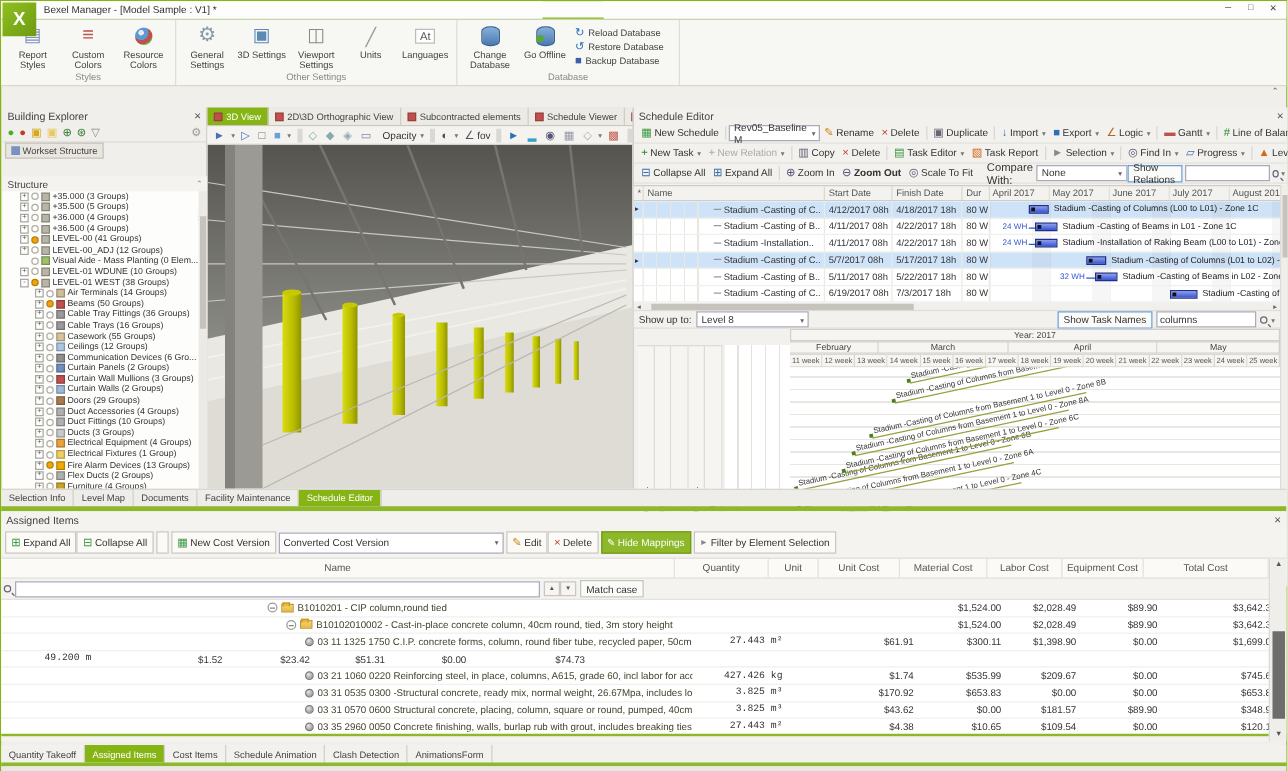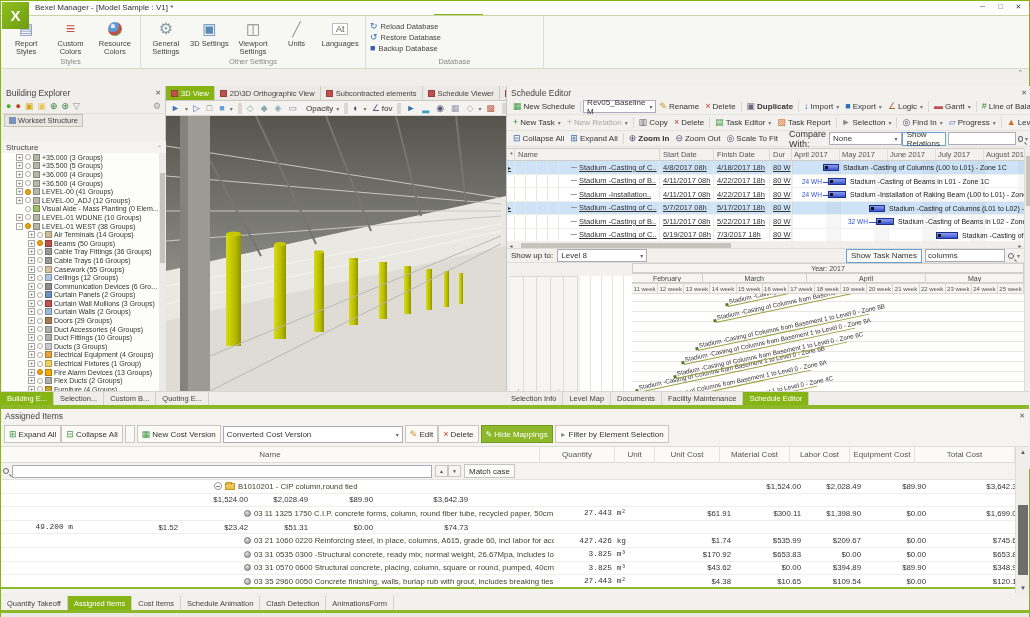--- a/index.html
+++ b/index.html
@@ -100,21 +100,21 @@
   #sch-grid-header{left:0;top:62px;width:517px;height:13px;display:flex;background:#f3f2ef;border-bottom:1px solid #cfcdc6;border-top:1px solid #cfcdc6;font-size:7.5px;color:#555;}
   .ghc{border-right:1px solid #dbd9d2;display:flex;align-items:center;padding:0 3px;overflow:hidden;white-space:nowrap;}
   .gh-star{width:8px;flex:none;}
   .gh-name{width:145px;flex:none;}
   .gh-start{width:54px;flex:none;}
   .gh-fin{width:56px;flex:none;}
   .gh-dur{width:22px;flex:none;}
   .gh-months{flex:1;display:flex;}
   .gh-month{width:48px;flex:none;border-right:1px solid #e2e0da;padding:0 2px;display:flex;align-items:center;white-space:nowrap;overflow:hidden;}
   #sch-rows{left:0;top:75px;width:517px;height:81px;overflow:hidden;background:#fff;}
-  .srow{display:flex;height:13.5px;border-bottom:1px solid #efefec;font-size:7.5px;color:#333;position:relative;text-decoration:underline;}
+  .srow{display:flex;height:13.5px;border-bottom:1px solid #efefec;font-size:7.5px;color:#333;position:relative;}
   .srow[data-sel="true"]{background:#cfe3f8;}
   .sc{border-right:1px solid #eceae4;display:flex;align-items:center;padding:0 3px;overflow:hidden;white-space:nowrap;}
   .sc-marker{width:8px;flex:none;padding:0;}
   .srow[data-sel="true"] .sc-marker::after{content:"▸";font-size:6px;color:#333;margin-left:1px;}
   .sc-name{width:145px;flex:none;padding-left:56px;background:repeating-linear-gradient(90deg,transparent 0 10px,#e8e6e0 10px 11px) no-repeat;background-size:52px 100%;}
   .sc-name::before{content:"";width:6px;height:1px;background:#999;margin-right:2px;flex:none;}
   .sc-start{width:54px;flex:none;}
   .sc-fin{width:56px;flex:none;}
   .sc-dur{width:22px;flex:none;}
   .sc-gantt{flex:1;position:relative;border-right:none;padding:0;background:repeating-linear-gradient(90deg,rgba(0,0,0,.05) 0 1px,transparent 1px 48px),repeating-linear-gradient(90deg,transparent 0 34px,rgba(0,0,0,.035) 34px 48px);}
@@ -289,20 +289,32 @@
 
           <div class="rbtn" data-icon="languages">
             <span class="bigic"></span>
             <span>Languages</span>
           </div>
         </div>
       <div class="rglabel">Other Settings</div>
     </div>
     <div class="rgroup" style="width:178px">
       <div class="rbtns">
+        <span style="display:flex">
+
+            <div class="rbtn" style="width:44px" data-icon="database">
+              <span class="bigic"></span>
+              <span>Change Database</span>
+            </div>
+
+            <div class="rbtn" style="width:44px" data-icon="db-offline">
+              <span class="bigic"></span>
+              <span>Go Offline</span>
+            </div>
+          </span>
         <span class="rstack">
 
             <span class="rsbtn">
               <i class="gl" style="color: rgb(45, 111, 181);">↻</i>
               <span>Reload Database</span>
             </span>
 
             <span class="rsbtn">
               <i class="gl" style="color: rgb(45, 111, 181);">↺</i>
               <span>Restore Database</span>
@@ -801,21 +813,21 @@
             <i class="gl" style="color: rgb(210, 137, 28);">✎</i>
             <b style="font-weight:normal">Rename</b>
           </span>
           <span class="tbi">
             <i class="gl" style="color: rgb(192, 57, 43);">×</i>
             <b style="font-weight:normal">Delete</b>
           </span>
           <span class="tbi" data-sep="true"></span>
           <span class="tbi">
             <i class="gl" style="color: rgb(102, 102, 119);">▣</i>
-            <b style="font-weight:bold">Duplicate</b>
+            <b style="font-weight:normal">Duplicate</b>
           </span>
           <span class="tbi" data-sep="true"></span>
           <span class="tbi" data-dd="true">
             <i class="gl" style="color: rgb(45, 111, 181);">↓</i>
             <b style="font-weight:normal">Import</b>
           </span>
           <span class="tbi" data-dd="true">
             <i class="gl" style="color: rgb(45, 111, 181);">■</i>
             <b style="font-weight:normal">Export</b>
           </span>
@@ -894,25 +906,25 @@
             <i class="gl" style="color: rgb(58, 111, 176);">⊟</i>
             <b style="font-weight:normal">Collapse All</b>
           </span>
           <span class="tbi">
             <i class="gl" style="color: rgb(58, 111, 176);">⊞</i>
             <b style="font-weight:normal">Expand All</b>
           </span>
           <span class="tbi" data-sep="true"></span>
           <span class="tbi">
             <i class="gl" style="color: rgb(85, 85, 119);">⊕</i>
-            <b style="font-weight:bold">Zoom In</b>
+            <b style="font-weight:normal">Zoom In</b>
           </span>
           <span class="tbi">
             <i class="gl" style="color: rgb(85, 85, 119);">⊖</i>
-            <b style="font-weight:normal">Zoom Out</b>
+            <b style="font-weight:bold">Zoom Out</b>
           </span>
           <span class="tbi">
             <i class="gl" style="color: rgb(85, 85, 119);">◎</i>
             <b style="font-weight:normal">Scale To Fit</b>
           </span>
         </span>
       <span style="margin-left:8px">Compare With:</span>
       <span class="selbox" style="width:145px;margin-left:3px">
           <span>None</span>
         </span>
@@ -942,21 +954,21 @@
         </span>
     </div>
 
     <div id="sch-rows" class="abs">
 
         <div class="srow" data-sel="true">
           <span class="sc sc-marker"></span>
           <span class="sc sc-name">
             <span>Stadium -Casting of C..</span>
           </span>
-          <span class="sc sc-start">4/8/2017 08h</span>
+          <span class="sc sc-start">4/12/2017 08h</span>
           <span class="sc sc-fin">4/18/2017 18h</span>
           <span class="sc sc-dur">80 W</span>
           <span class="sc sc-gantt">
             <span class="gwh" style="left: 0px;"></span>
             <span class="gbar" style="left: 31px; width: 16px;"></span>
             <span class="glabel" style="left: 51px;">Stadium -Casting of Columns (L00 to L01) - Zone 1C</span>
           </span>
         </div>
 
         <div class="srow">
@@ -1149,27 +1161,20 @@
       <span class="scr-arrow" style="left:0">◄</span>
         <span class="thumb"></span>
         <span class="scr-arrow" style="right:0">►</span>
     </div>
     <div id="sch-vscroll" class="abs">
         <span class="thumb"></span>
       </div>
   </div>
 
   <div id="paneltabs" class="abs">
-    <span style="display:flex;width:504px;flex:none">
-
-    <span class="ptab" data-active="true">Building E...</span>
-        <span class="ptab">Selection...</span>
-        <span class="ptab">Custom B...</span>
-        <span class="ptab">Quoting E...</span>
-      </span>
     <span style="display:flex">
 
     <span class="ptab">Selection Info</span>
         <span class="ptab">Level Map</span>
         <span class="ptab">Documents</span>
         <span class="ptab">Facility Maintenance</span>
         <span class="ptab" data-active="true">Schedule Editor</span>
       </span>
   </div>
   <div id="greenband1" class="abs"></div>
@@ -1250,20 +1255,25 @@
           <span class="ac ac-qty num"></span>
           <span class="ac ac-unit num"></span>
           <span class="ac ac-ucost num"></span>
           <span class="ac ac-mat num">$1,524.00</span>
           <span class="ac ac-lab num">$2,028.49</span>
           <span class="ac ac-eq num">$89.90</span>
           <span class="ac ac-tot num">$3,642.39</span>
         </div>
 
         <div class="arow" data-ind="1" data-exp="true" data-icon="folder">
+          <span class="ac ac-name">
+            <span class="aexp"></span>
+            <span class="aico"></span>
+            <span>B10102010002  - Cast-in-place concrete column, 40cm round, tied, 3m story height</span>
+          </span>
           <span class="ac ac-qty num"></span>
           <span class="ac ac-unit num"></span>
           <span class="ac ac-ucost num"></span>
           <span class="ac ac-mat num">$1,524.00</span>
           <span class="ac ac-lab num">$2,028.49</span>
           <span class="ac ac-eq num">$89.90</span>
           <span class="ac ac-tot num">$3,642.39</span>
         </div>
 
         <div class="arow" data-ind="2" data-icon="sphere">
@@ -1324,21 +1334,21 @@
         <div class="arow" data-ind="2" data-icon="sphere">
           <span class="ac ac-name">
 
             <span class="aico"></span>
             <span>03 31 0570 0600    Structural concrete, placing, column, square or round, pumped, 40cm thick, includes vibrating, excludes material</span>
           </span>
           <span class="ac ac-qty num">3.825 m³</span>
           <span class="ac ac-unit num"></span>
           <span class="ac ac-ucost num">$43.62</span>
           <span class="ac ac-mat num">$0.00</span>
-          <span class="ac ac-lab num">$394.89</span>
+          <span class="ac ac-lab num">$181.57</span>
           <span class="ac ac-eq num">$89.90</span>
           <span class="ac ac-tot num">$348.97</span>
         </div>
 
         <div class="arow" data-ind="2" data-icon="sphere">
           <span class="ac ac-name">
 
             <span class="aico"></span>
             <span>03 35 2960 0050    Concrete finishing, walls, burlap rub with grout, includes breaking ties and patching voids</span>
           </span>

